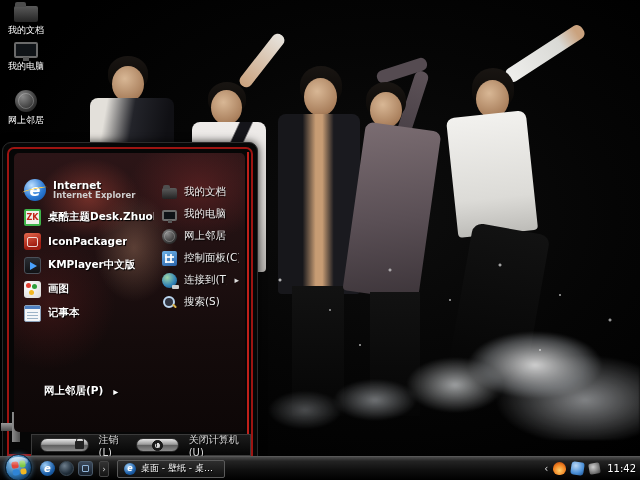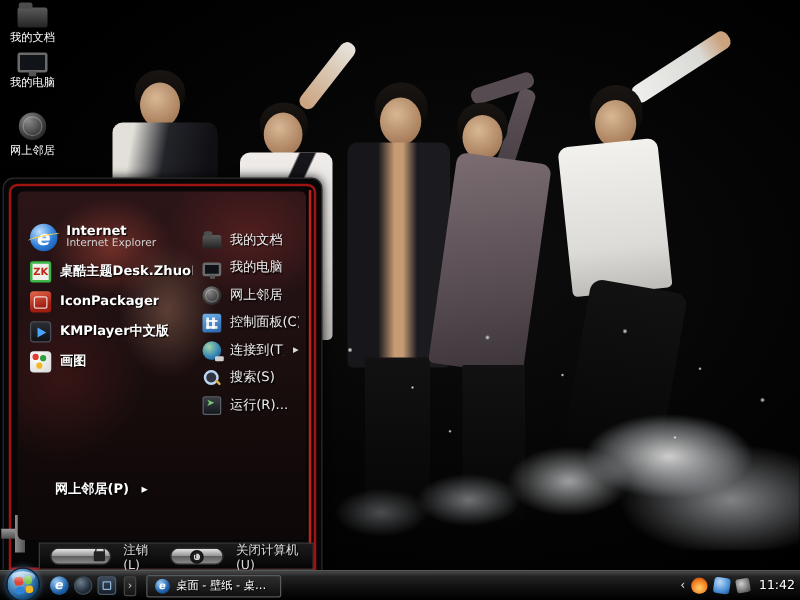--- a/index.html
+++ b/index.html
@@ -88,21 +88,21 @@
     radial-gradient(55px 75px at 120px 95px, rgba(214,160,128,.32), transparent 72%),
     radial-gradient(95px 70px at 185px 35px, rgba(130,44,44,.45), transparent 75%),
     radial-gradient(85px 85px at 35px 150px, rgba(96,30,30,.42), transparent 78%),
     linear-gradient(180deg,#2c1517 0%,#1f1011 38%,#140b0b 68%,#0d0707 100%);}
   .col-left{position:absolute;left:8px;top:22px;width:134px;}
   .col-right{position:absolute;left:146px;top:28px;right:4px;}
   .mi{display:flex;align-items:center;gap:7px;height:24px;padding:0 2px;color:#fff;cursor:pointer;}
   .mi .txt{font-size:10.5px;font-weight:bold;text-shadow:1px 1px 1px #000;white-space:nowrap;overflow:hidden;}
   .mi.two{height:30px;}
   .mi.two .stack{display:flex;flex-direction:column;line-height:1.1;}
-  .mi.two .sub{font-size:8.5px;font-weight:normal;color:#cfcfcf;}
+  .mi.two .sub{font-size:8.5px;font-weight:bold;color:#cfcfcf;}
   .col-right .mi{height:22px;color:#efefef;}
   .col-right .mi .txt{font-weight:normal;font-size:10.5px;}
   .subarrow{margin-left:auto;font-size:9px;color:#ddd;}
   .allprog{position:absolute;left:30px;bottom:34px;display:flex;align-items:center;gap:10px;color:#fff;font-size:10.5px;font-weight:bold;text-shadow:1px 1px 1px #000;cursor:pointer;}
   .allprog .arr{font-size:10px;}
   .menu-footer{position:absolute;left:28px;right:6px;bottom:0;height:22px;background:linear-gradient(180deg,#1c1c1c,#050505);border:1px solid #3a3a3a;display:flex;align-items:center;gap:10px;padding:0 8px;}
   .pillbtn{width:58px;height:14px;border-radius:7px;background:linear-gradient(180deg,#e6e6e6,#9a9a9a 45%,#5f5f5f 50%,#8a8a8a);display:flex;align-items:center;justify-content:flex-end;padding-right:4px;cursor:pointer;border:1px solid #2a2a2a;}
   .ft-label{color:#ddd;font-size:10px;text-shadow:1px 1px 1px #000;cursor:pointer;}
   .ic-lock{width:9px;height:8px;background:#222;border-radius:1px;position:relative;}
   .ic-lock::before{content:"";position:absolute;left:1.5px;top:-4px;width:6px;height:5px;border:1.5px solid #222;border-bottom:none;border-radius:4px 4px 0 0;}
@@ -249,20 +249,24 @@
           <span class="txt">IconPackager</span>
         </div>
         <div class="mi">
           <span class="mic ic-km"></span>
           <span class="txt">KMPlayer中文版</span>
         </div>
         <div class="mi">
           <span class="mic ic-paint"></span>
           <span class="txt">画图</span>
         </div>
+        <div class="mi">
+          <span class="mic ic-notepad"></span>
+          <span class="txt">记事本</span>
+        </div>
       </div>
 
       <div class="col-right">
         <div class="mi">
           <span class="mic mic16 ic-dfolder"></span>
           <span class="txt">我的文档</span>
         </div>
         <div class="mi">
           <span class="mic mic16 ic-dmonitor"></span>
           <span class="txt">我的电脑</span>
@@ -276,24 +280,20 @@
           <span class="txt">控制面板(C)</span>
         </div>
         <div class="mi">
           <span class="mic mic16 ic-connect"></span>
           <span class="txt">连接到(T)</span>
           <span class="subarrow">▸</span>
         </div>
         <div class="mi">
           <span class="mic mic16 ic-search"></span>
           <span class="txt">搜索(S)</span>
-        </div>
-        <div class="mi">
-          <span class="mic mic16 ic-run"></span>
-          <span class="txt">运行(R)...</span>
         </div>
       </div>
 
       <div class="allprog">
         <span>网上邻居(P)</span>
         <span class="arr">▸</span>
       </div>
     </div>
 
     <div class="menu-footer">

